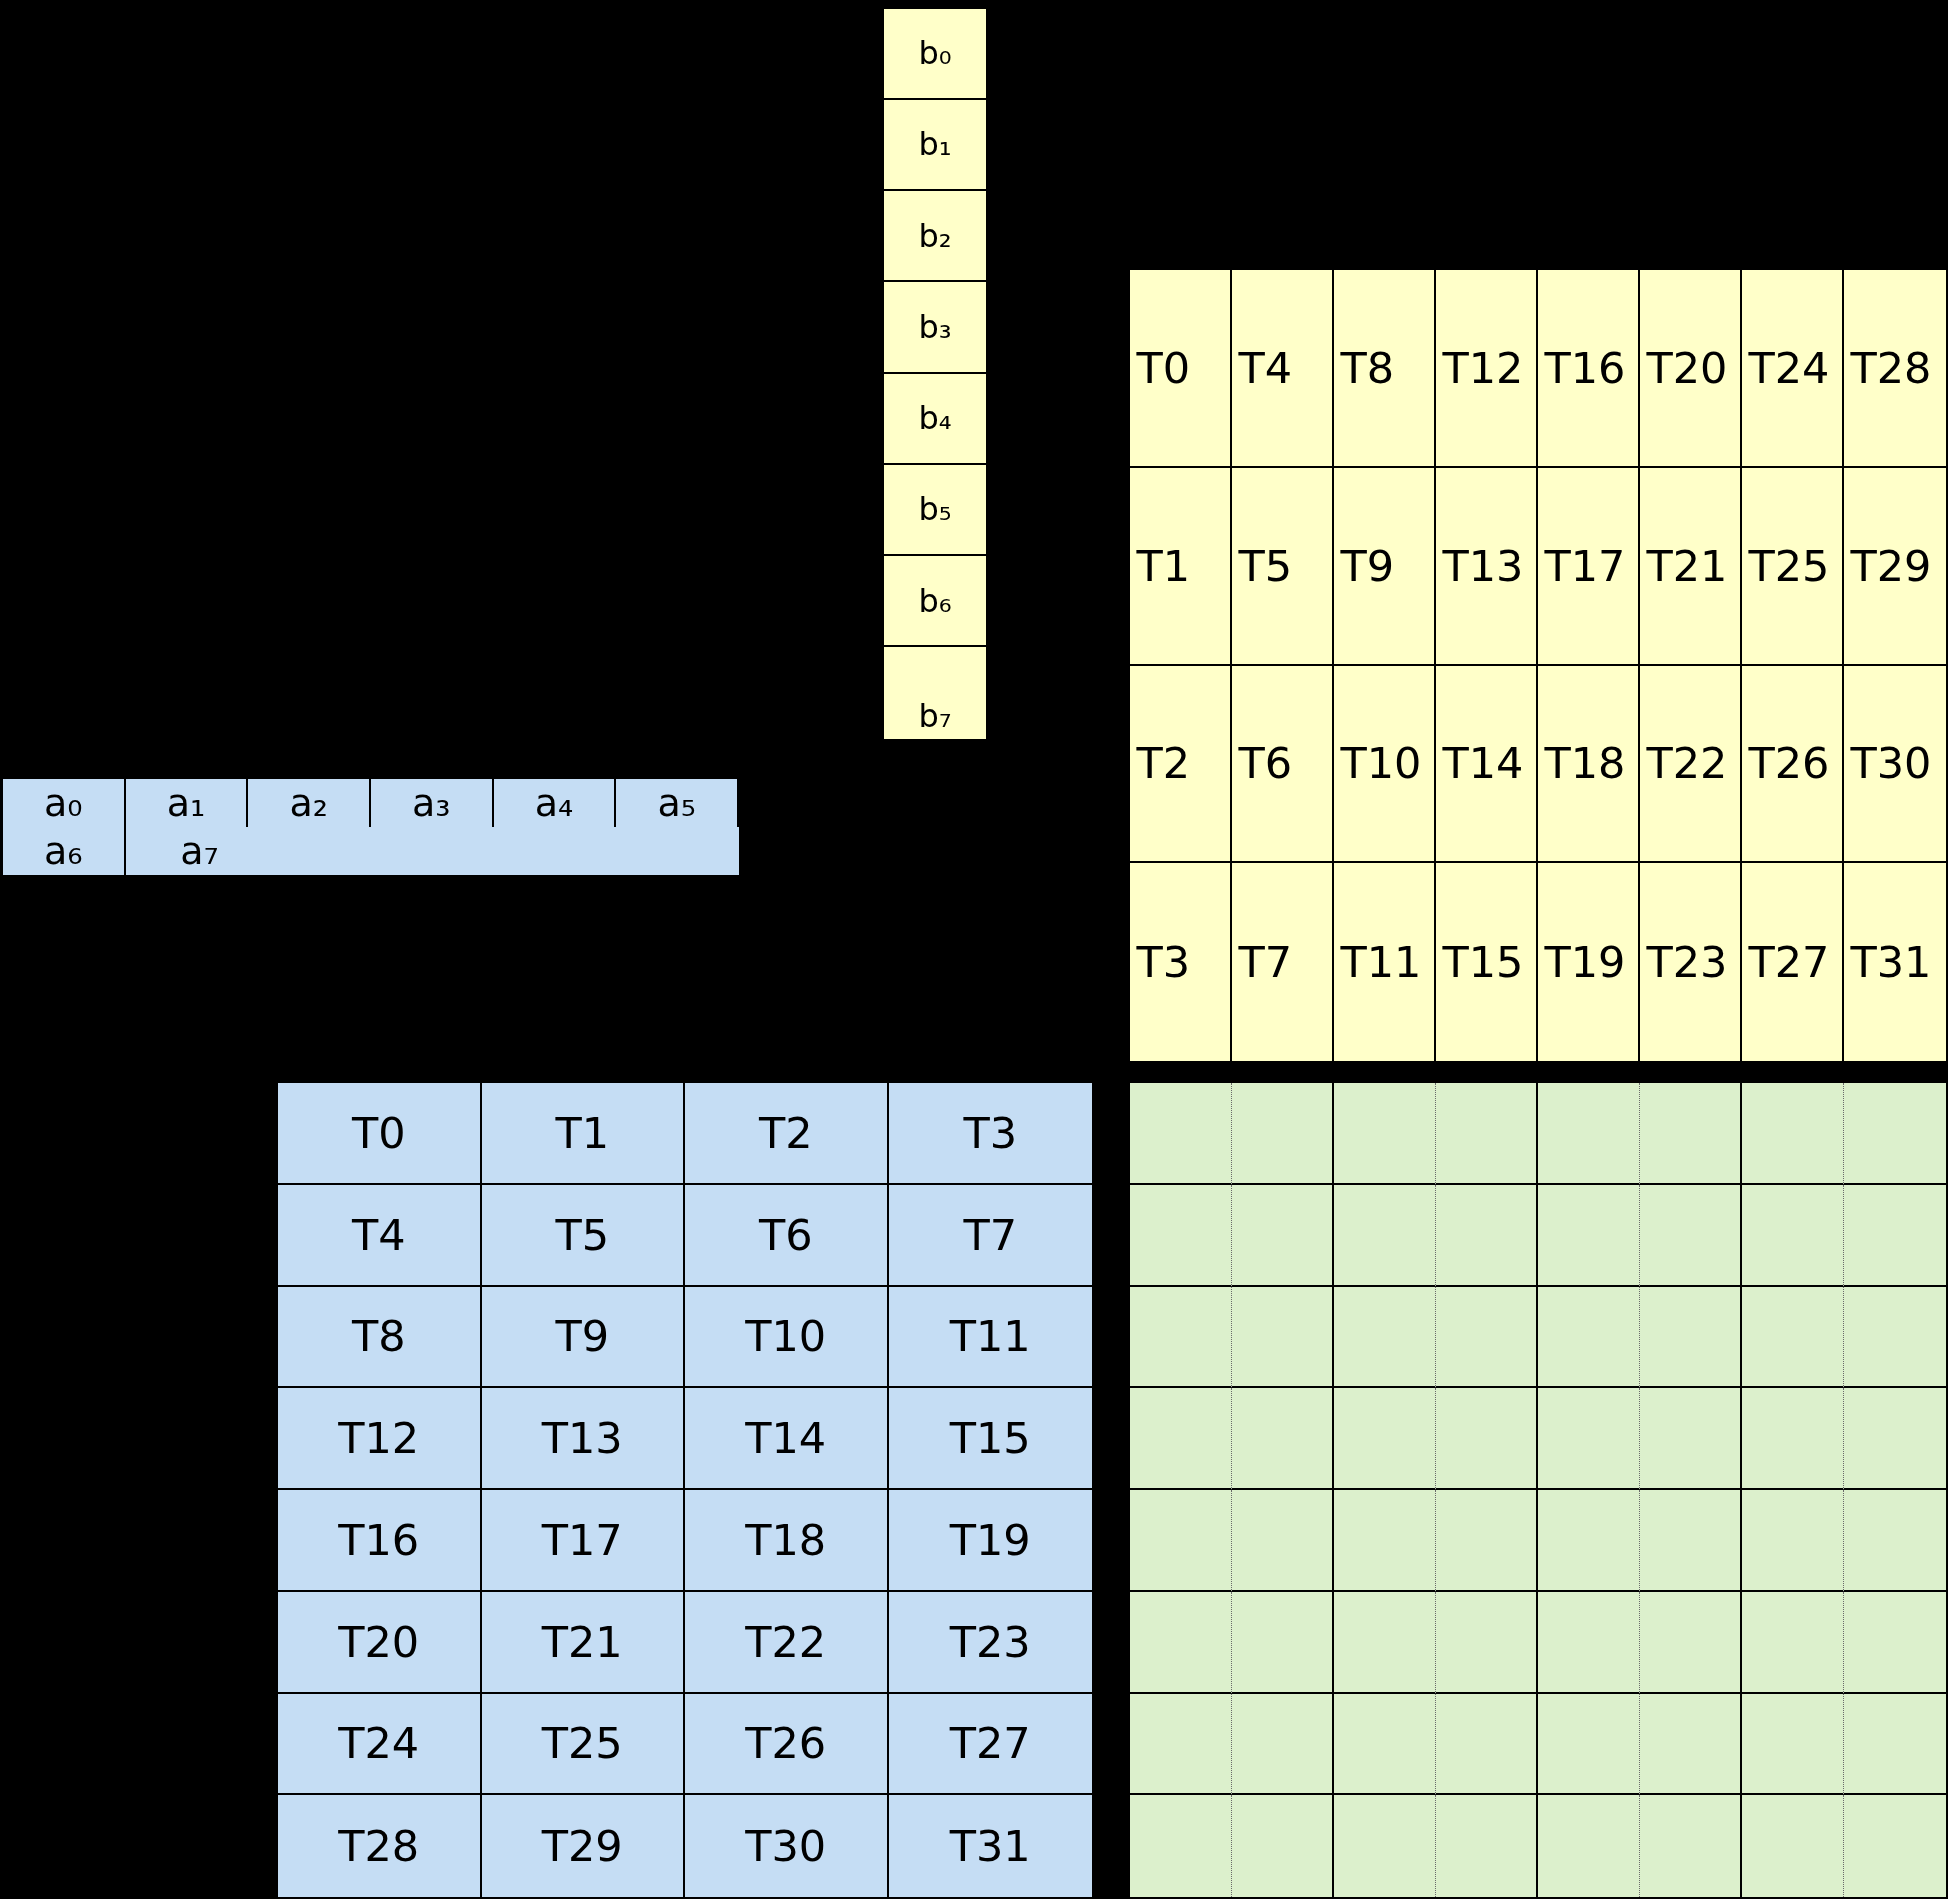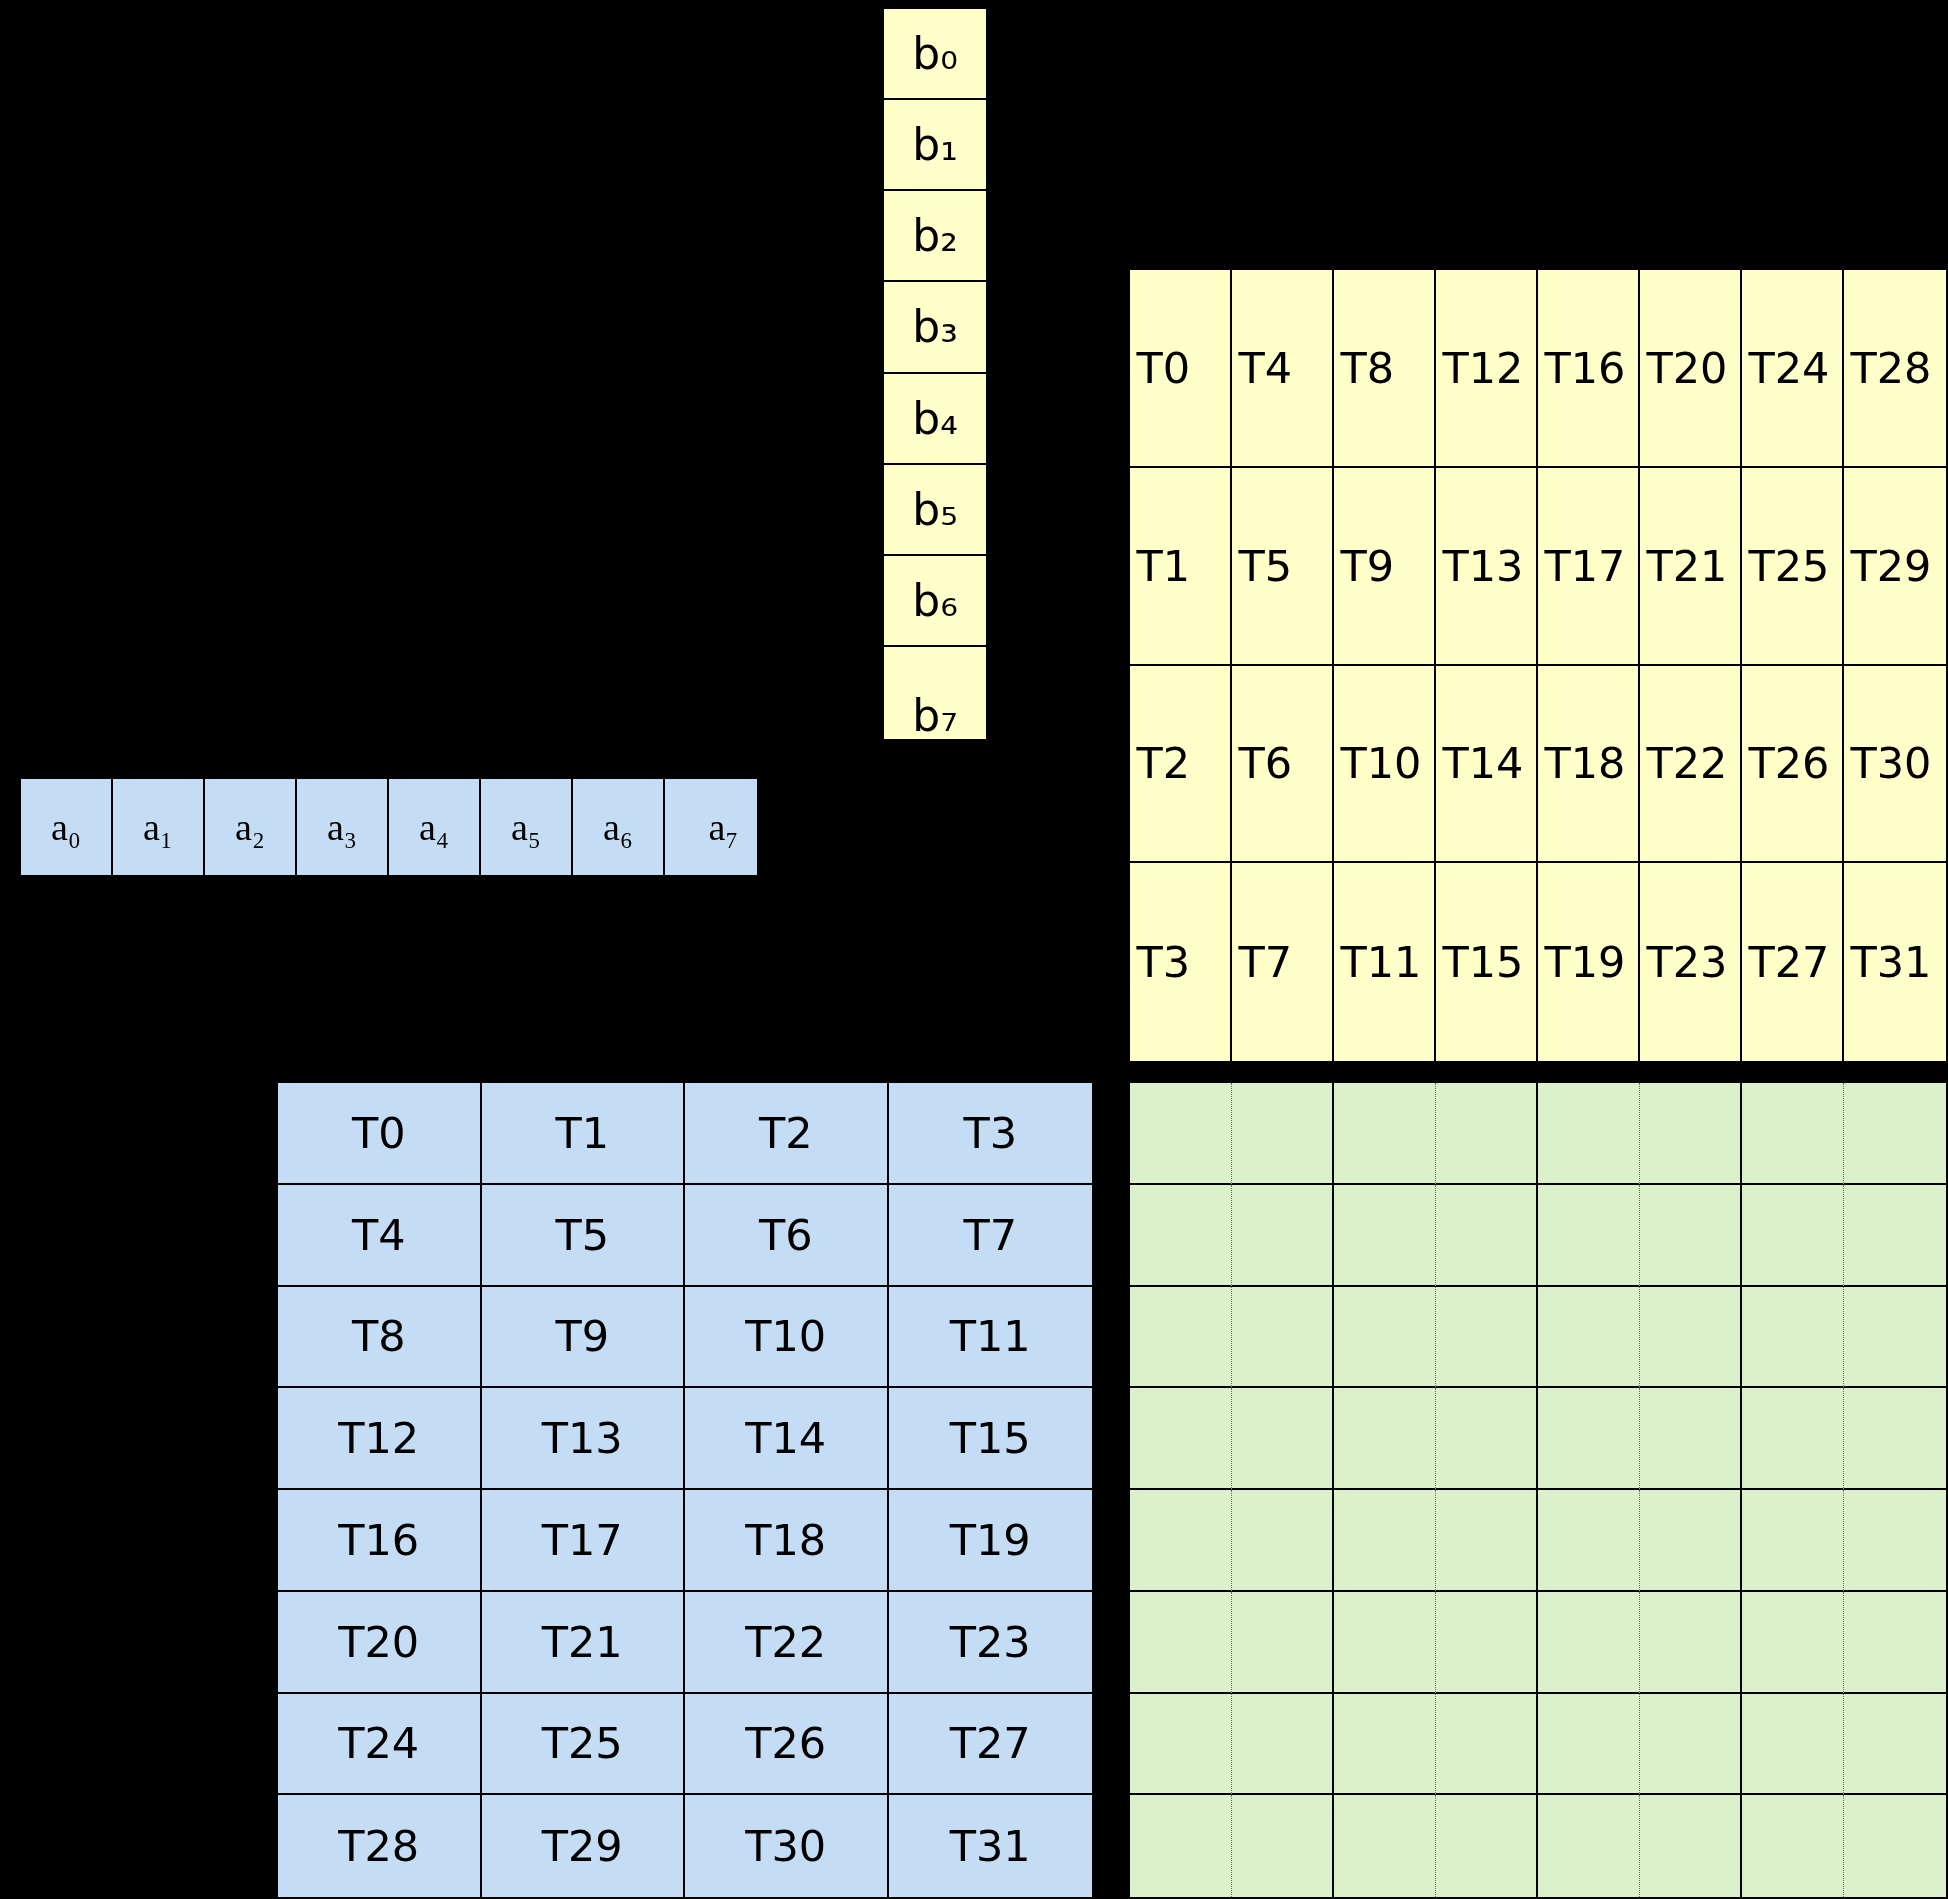--- a/index.html
+++ b/index.html
@@ -29,29 +29,28 @@
     justify-content: center;
     overflow: hidden;
   }
 
   
   #b-vector {
     left: 882px; top: 6.5px; width: 106px; height: 734px;
     grid-template-rows: repeat(8, 1fr);
     background: var(--yellow, #FFFFC9);
   }
-  #b-vector .cell { border-bottom: 2.5px solid var(--line); font-size: 44px; }
+  #b-vector .cell { border-bottom: 2.5px solid var(--line); font-size: 32px; }
   #b-vector .cell:last-child { border-bottom: none; margin-top: 46px; }
 
   
   #a-vector {
-    left: 19px; top: 777px; width: 740px; height: 100px;
-    grid-template-columns: repeat(8, 1fr);
+    left: 1px; top: 777px; width: 740px; height: 100px;
+    grid-template-columns: repeat(6, 1fr);
     background: var(--blue, #C5DDF4);
-    font-family: Liberation Serif, serif;
   }
   #a-vector .cell { border-right: 2.5px solid var(--line); font-size: 38px; }
   #a-vector .cell:last-child { border-right: none; padding-left: 25px; }
 
   
   #yellow-grid {
     left: 1128px; top: 268px; width: 820px; height: 795px;
     grid-template-columns: repeat(8, 1fr);
     grid-template-rows: repeat(4, 1fr);
     background: var(--yellow, #FFFFC9);

